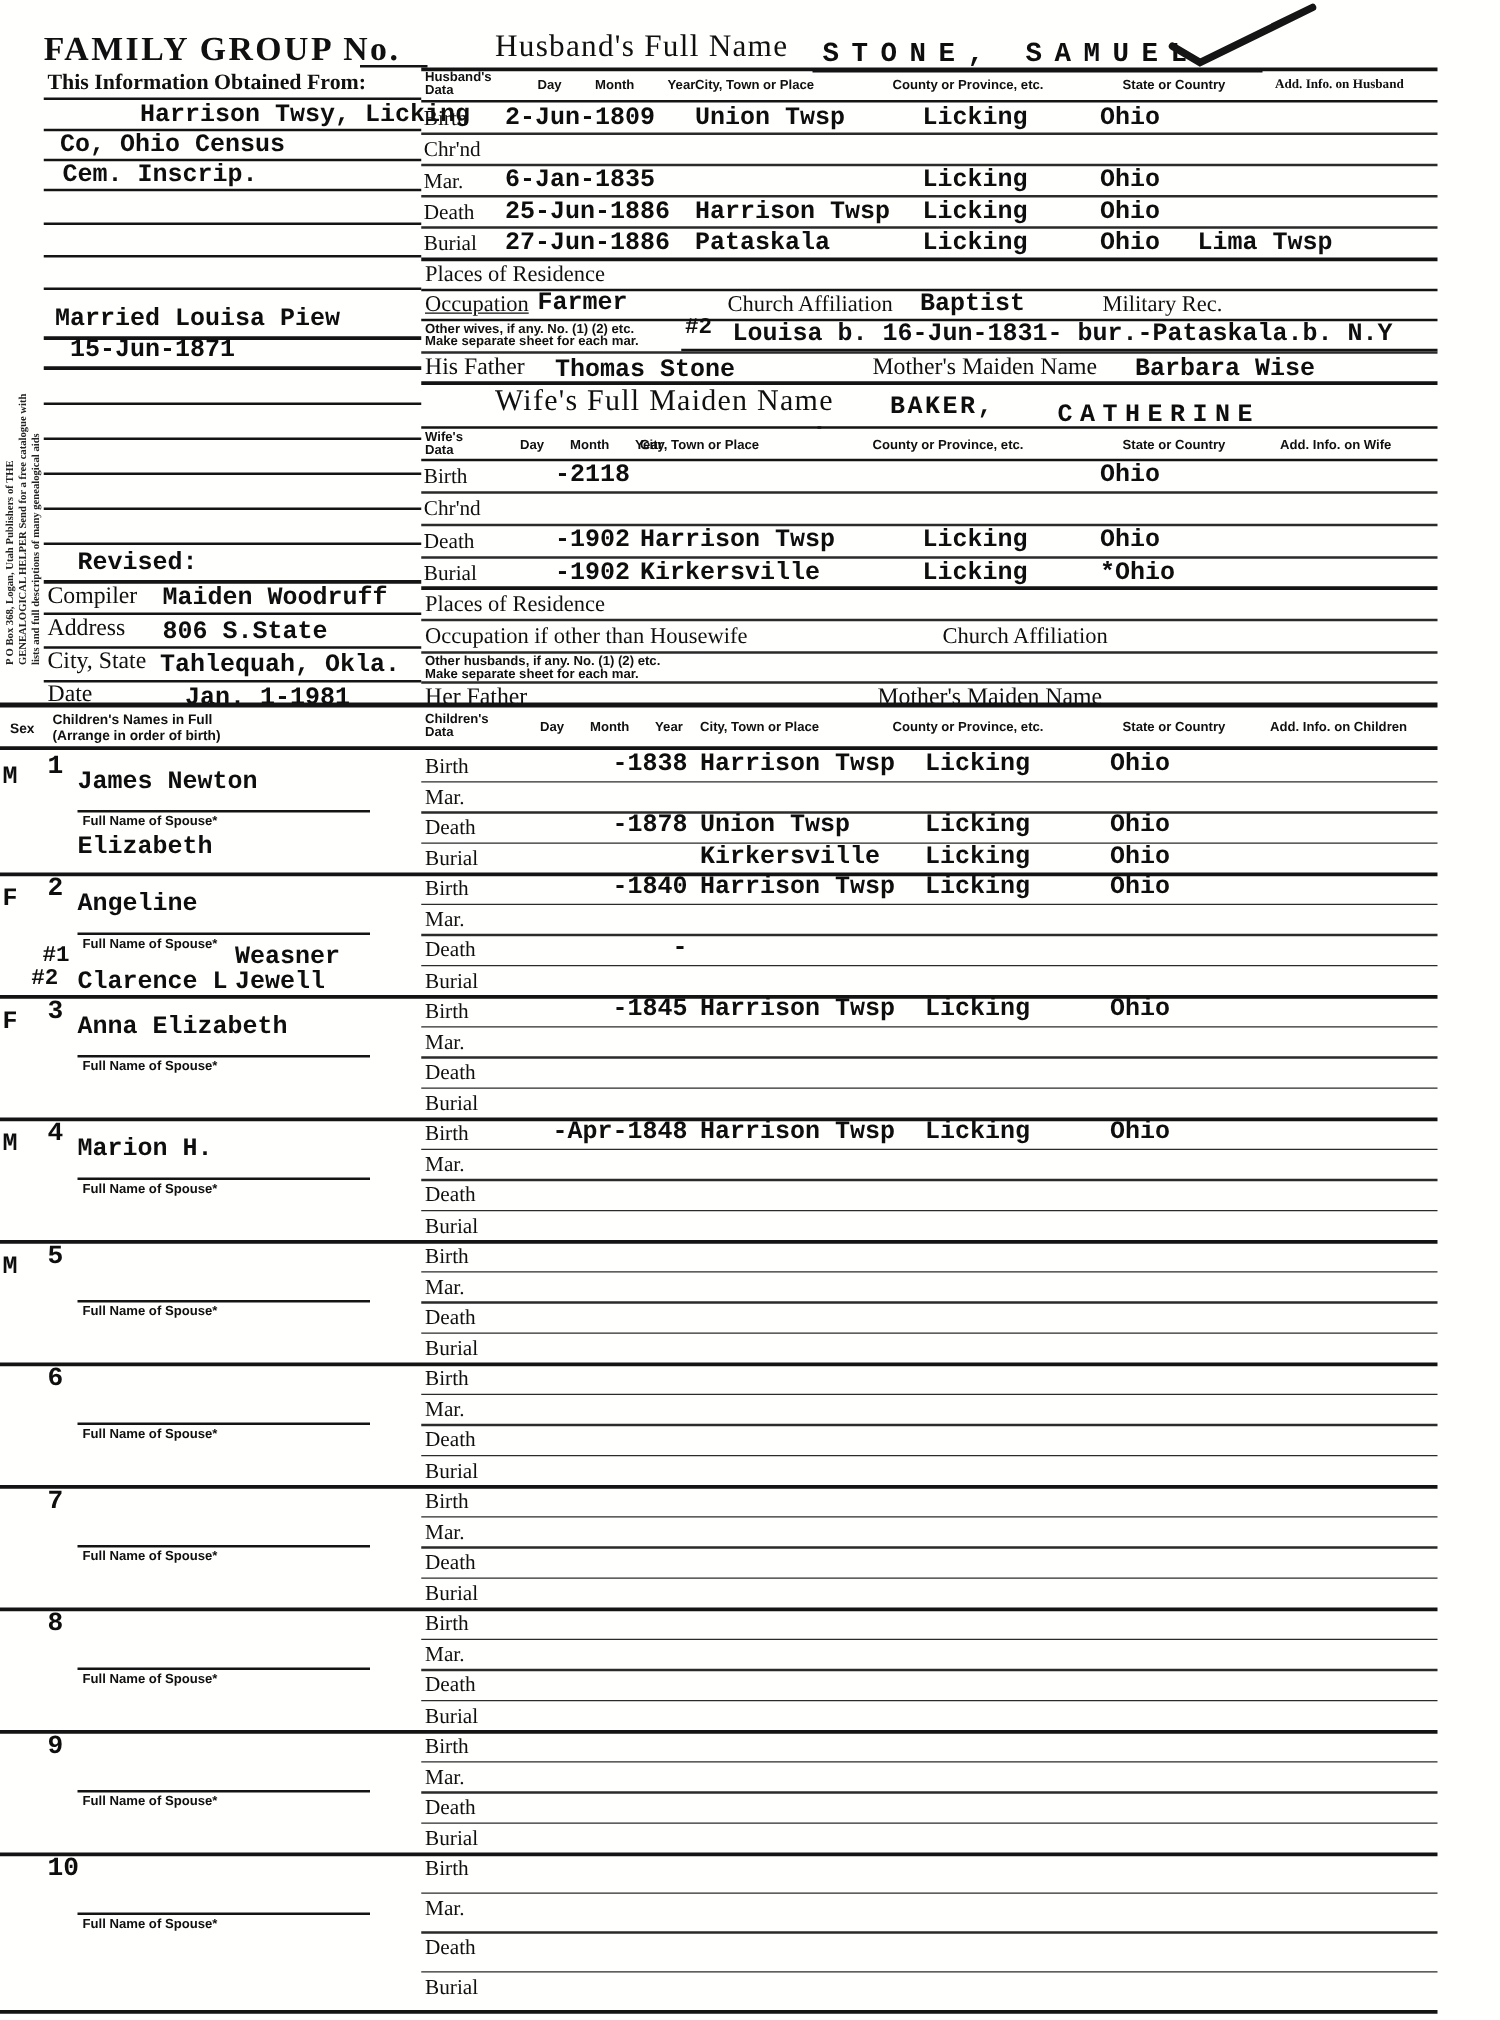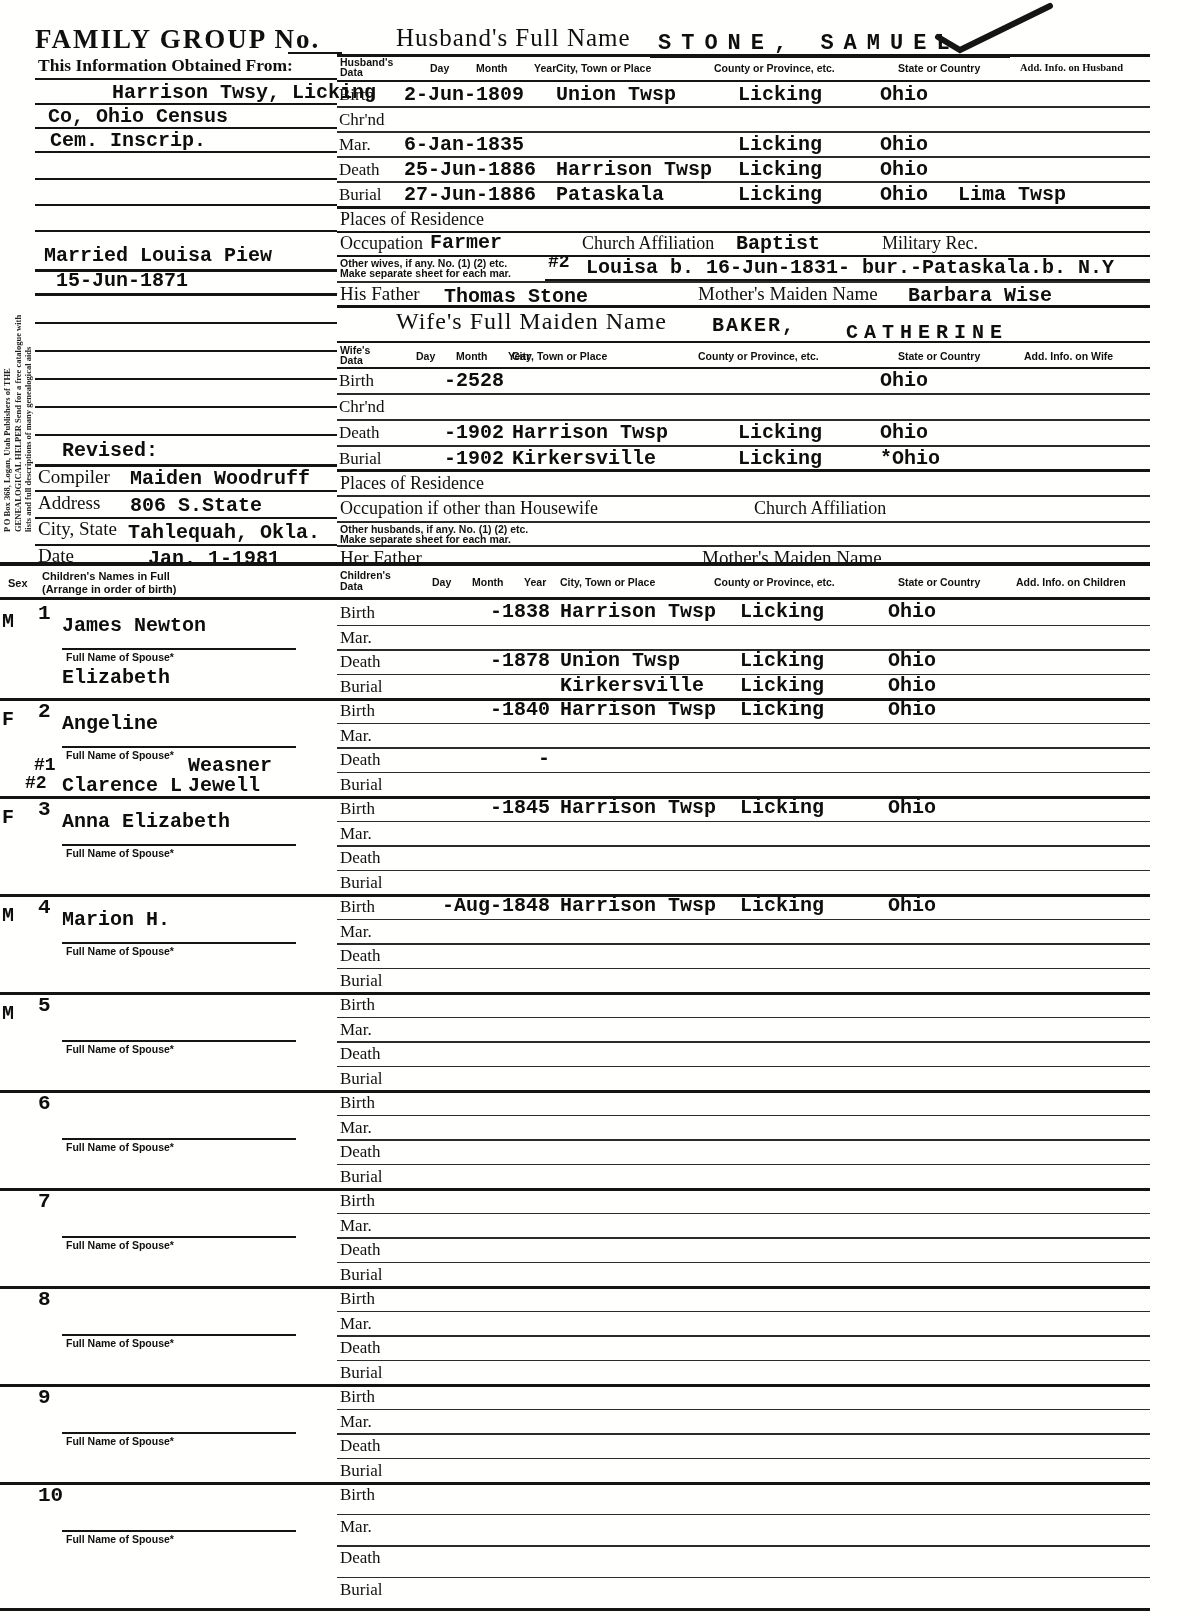--- a/index.html
+++ b/index.html
@@ -94,21 +94,21 @@
   <div class="abs typed" style="left:738px;top:185px;">Licking</div>
   <div class="abs typed" style="left:880px;top:185px;">Ohio</div>
   <div class="abs typed" style="left:958px;top:185px;">Lima Twsp</div>
   <div class="hl" style="left:337px;top:206px;width:813px;height:2.5px;"></div>
   <div class="vl" style="left:400px;top:54px;height:154px;"></div>
   <div class="vl" style="left:552px;top:54px;height:154px;"></div>
   <div class="vl" style="left:1005px;top:54px;height:154px;"></div>
 
   <div class="abs lbl18" style="left:340px;top:210px;">Places of Residence</div>
   <div class="hl" style="left:337px;top:231px;width:813px;height:2px;"></div>
-  <div class="abs lbl18" style="left:340px;top:234px;">Occupation</div>
+  <div class="abs lbl18" style="left:340px;top:234px;text-decoration:underline;">Occupation</div>
   <div class="abs typed" style="left:430px;top:233px;">Farmer</div>
   <div class="abs lbl18" style="left:582px;top:234px;">Church Affiliation</div>
   <div class="abs typed" style="left:736px;top:234px;">Baptist</div>
   <div class="abs lbl18" style="left:882px;top:234px;">Military Rec.</div>
   <div class="hl" style="left:337px;top:255px;width:813px;height:2px;"></div>
   <div class="abs tiny" style="left:340px;top:258px;">Other wives, if any. No. (1) (2) etc.</div>
   <div class="abs tiny" style="left:340px;top:268px;">Make separate sheet for each mar.</div>
   <div class="abs typed t18" style="left:548px;top:253px;">#2</div>
   <div class="abs typed" style="left:586px;top:258px;">Louisa b. 16-Jun-1831- bur.-Pataskala.b. N.Y</div>
   <div class="hl" style="left:545px;top:279px;width:605px;height:2px;"></div>
@@ -127,21 +127,21 @@
   <div class="abs tiny" style="left:340px;top:345px;">Wife's</div>
   <div class="abs tiny" style="left:340px;top:355px;">Data</div>
   <div class="abs tiny" style="left:416px;top:351px;word-spacing:4px;">Day   Month   Year</div>
   <div class="abs tiny" style="left:512px;top:351px;">City, Town or Place</div>
   <div class="abs tiny" style="left:698px;top:351px;">County or Province, etc.</div>
   <div class="abs tiny" style="left:898px;top:351px;">State or Country</div>
   <div class="abs tiny" style="left:1024px;top:351px;">Add. Info. on Wife</div>
   <div class="hl" style="left:337px;top:367px;width:813px;height:2px;"></div>
 
   <div class="abs lbl" style="left:339px;top:372px;">Birth</div>
-  <div class="abs typed dcell" style="left:396px;top:371px;width:108px;">-2528</div>
+  <div class="abs typed dcell" style="left:396px;top:371px;width:108px;">-2118</div>
   <div class="abs typed" style="left:880px;top:371px;">Ohio</div>
   <div class="hl" style="left:337px;top:393px;width:813px;height:1.5px;background:#2b2b2b;"></div>
   <div class="abs lbl" style="left:339px;top:398px;">Chr'nd</div>
   <div class="hl" style="left:337px;top:419px;width:813px;height:1.5px;background:#2b2b2b;"></div>
   <div class="abs lbl" style="left:339px;top:424px;">Death</div>
   <div class="abs typed dcell" style="left:396px;top:423px;width:108px;">-1902</div>
   <div class="abs typed" style="left:512px;top:423px;">Harrison Twsp</div>
   <div class="abs typed" style="left:738px;top:423px;">Licking</div>
   <div class="abs typed" style="left:880px;top:423px;">Ohio</div>
   <div class="hl" style="left:337px;top:445px;width:813px;height:1.5px;background:#2b2b2b;"></div>
@@ -269,21 +269,21 @@
     <div class="hl" style="left: 337px; top: 869.5px; width: 813px; height: 1.5px; background: rgb(43, 43, 43);"></div>
     <div class="abs lbl" style="left: 340px; top: 873.5px;">Burial</div>
     <div class="hl" style="left: 0px; top: 894px; width: 1150px; height: 3px;"></div>
     <div class="abs typed" style="left: 2px; top: 906px;">M</div>
     <div class="abs typed t21" style="left: 38px; top: 897px;">4</div>
     <div class="abs typed" style="left: 62px; top: 910px;">Marion H.</div>
     <div class="hl" style="left: 62px; top: 942px; width: 234px; height: 2px;"></div>
     <div class="vl" style="left: 306px; top: 939px; height: 56px; transform: rotate(-35deg);"></div>
     <div class="abs tiny" style="left: 66px; top: 946px;">Full Name of Spouse*</div>
     <div class="abs lbl" style="left: 340px; top: 898px;">Birth</div>
-    <div class="abs typed dcell" style="left: 408px; top: 896px; width: 142px;">-Aug-1848</div>
+    <div class="abs typed dcell" style="left: 408px; top: 896px; width: 142px;">-Apr-1848</div>
     <div class="abs typed" style="left: 560px; top: 896px;">Harrison Twsp</div>
     <div class="abs typed" style="left: 740px; top: 896px;">Licking</div>
     <div class="abs typed" style="left: 888px; top: 896px;">Ohio</div>
     <div class="hl" style="left: 337px; top: 918.5px; width: 813px; height: 1.5px; background: rgb(43, 43, 43);"></div>
     <div class="abs lbl" style="left: 340px; top: 922.5px;">Mar.</div>
     <div class="hl" style="left: 337px; top: 943px; width: 813px; height: 1.5px; background: rgb(43, 43, 43);"></div>
     <div class="abs lbl" style="left: 340px; top: 947px;">Death</div>
     <div class="hl" style="left: 337px; top: 967.5px; width: 813px; height: 1.5px; background: rgb(43, 43, 43);"></div>
     <div class="abs lbl" style="left: 340px; top: 971.5px;">Burial</div>
     <div class="hl" style="left: 0px; top: 992px; width: 1150px; height: 3px;"></div>

